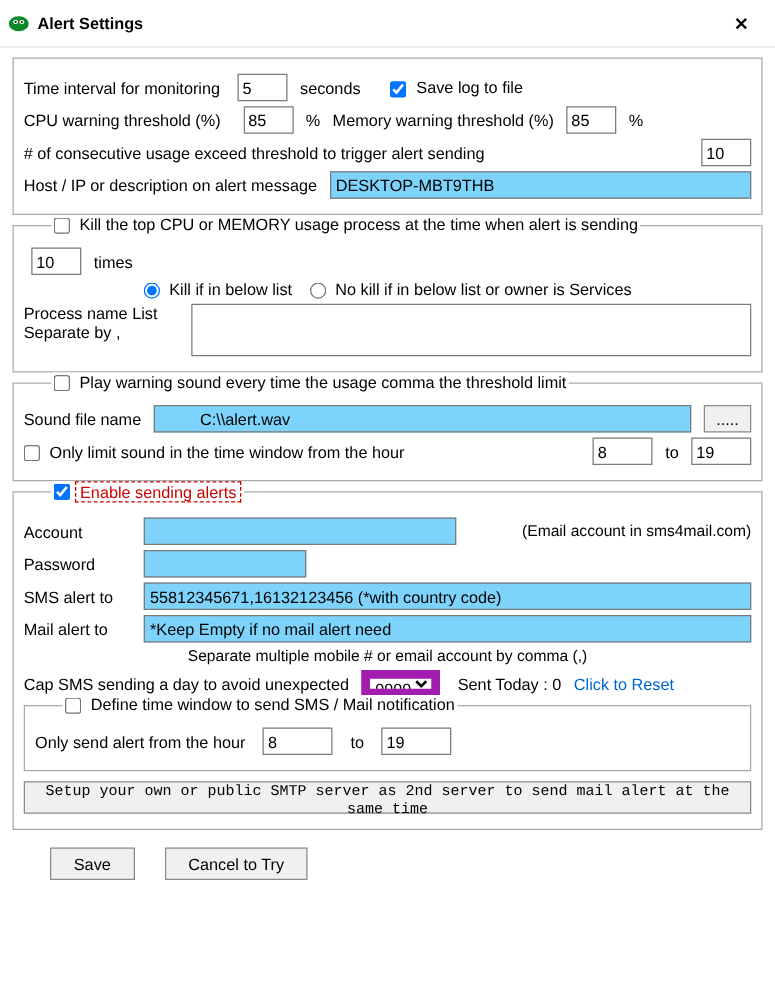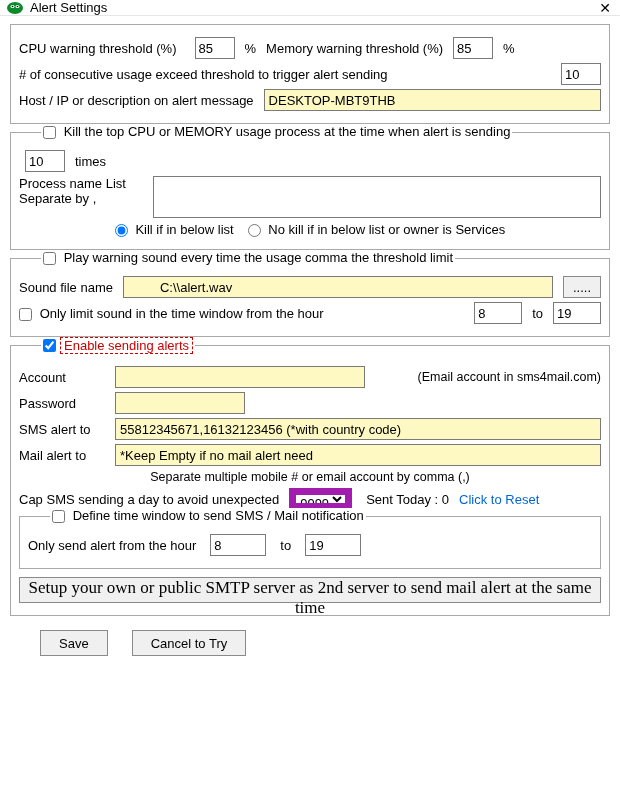--- a/index.html
+++ b/index.html
@@ -8,56 +8,57 @@
     font-family: "Segoe UI", Tahoma, Arial, sans-serif;
     font-size: 13px;
     color: #000;
     background: #fff;
     width: 620px;
     height: 803px;
     overflow: hidden;
   }
   .titlebar {
     display:flex; align-items:center; justify-content:space-between;
-    height:16px; padding:0 0 0 6px;
+    height:38px; padding:0 12px 0 6px;
     background:#fff;
     border-bottom:1px solid #e6e6e6;
+    font-weight:bold;
   }
   .titlebar-left { display:flex; align-items:center; gap:6px; }
   .titlebar-icon svg { display:block; }
   .titlebar-title { font-size:13px; }
   .close-btn { width:30px; height:24px; display:flex; align-items:center; justify-content:center; cursor:pointer; font-size:14px;}
   .content { padding:8px 10px 6px 10px; }
   fieldset.groupbox {
     border:1px solid #a9a9a9;
     margin:0 0 8px 0;
     padding:8px 8px 8px 8px;
   }
   .row { display:flex; align-items:center; flex-wrap:wrap; margin:4px 0; gap:4px; }
   .row label, .row span.lab { white-space:nowrap; }
   input[type=text].num { width:40px; height:22px; border:1px solid #7a7a7a; font-family:inherit; font-size:13px; padding:1px 3px; background:#fff; }
-  input[type=text].wide { height:22px; border:1px solid #7a7a7a; font-family:inherit; font-size:13px; padding:1px 4px; background:#fef9c3; }
+  input[type=text].wide { height:22px; border:1px solid #7a7a7a; font-family:inherit; font-size:13px; padding:1px 4px; background:#7dd3fc; }
   input[type=checkbox], input[type=radio] { margin:0 4px 0 0; vertical-align:middle; }
   .chk-top { position:relative; top:-9px; left:22px; background:#fff; padding:0 2px; display:inline-flex; align-items:center; }
   .group-with-check { border:1px solid #a9a9a9; margin:0 0 8px 0; padding:0 8px 8px 8px; }
   .group-with-check .body { margin-top:-2px; }
   textarea.proc {
     width:100%; height:42px; resize:none; border:1px solid #7a7a7a;
     font-family:inherit; font-size:13px; padding:2px 4px; overflow-y:scroll;
     background:#fff;
   }
   .redbox { color:#c00; border:1px dashed #c00; padding:0 3px; }
   .help-note { font-size:12.5px; }
   select.combo { height:22px; font-family:inherit; font-size:13px; border:7px solid #a21caf; background:#fff; }
   .link { color:#0066d6; cursor:pointer; }
   .btn {
     height:26px; padding:0 18px; background:#f0f0f0; border:1px solid #8a8a8a;
     font-family:inherit; font-size:13px; cursor:pointer;
   }
-  .btn-wide { width:100%; height:26px; background:#f0f0f0; border:1px solid #8a8a8a; font-family:Liberation Serif, serif; font-size:17px; cursor:pointer; padding:0 6px; }
+  .btn-wide { width:100%; height:26px; background:#f0f0f0; border:1px solid #8a8a8a; font-family:Liberation Mono, monospace; font-size:12px; cursor:pointer; padding:0 6px; }
   .btn-browse { width:38px; height:22px; border:1px solid #8a8a8a; background:#f0f0f0; font-family:inherit; font-size:13px; cursor:pointer; }
   .footer-row { display:flex; gap:24px; padding:6px 0 0 30px; }
   .spacer { flex:1 1 auto; }
   .ml6 { margin-left:6px; }
   .ml10 { margin-left:10px; }
   .ml14 { margin-left:14px; }
   .ml20 { margin-left:20px; }
   .mt6 { margin-top:6px; }
 </style>
 </head>
@@ -78,20 +79,29 @@
   </div>
   <div class="close-btn">
     <span>✕</span>
   </div>
 </div>
 
 <div class="content">
 
   <fieldset class="groupbox">
     <div class="row">
+      <span class="lab">Time interval for monitoring</span>
+      <input type="text" class="num ml10" value="5" style="">
+      <span class="lab ml6">seconds</span>
+      <label class="ml20">
+        <input type="checkbox" checked="" style="">
+        <span>Save log to file</span>
+      </label>
+    </div>
+    <div class="row">
       <span class="lab">CPU warning threshold (%)</span>
       <input type="text" class="num ml14" value="85" style="">
       <span class="lab ml6">%</span>
       <span class="lab ml6">Memory warning threshold (%)</span>
       <input type="text" class="num ml6" value="85" style="">
       <span class="lab ml6">%</span>
     </div>
     <div class="row">
       <span class="lab"># of consecutive usage exceed threshold to trigger alert sending</span>
       <div class="spacer"></div>
@@ -107,37 +117,37 @@
     <div class="chk-top">
       <label>
         <input type="checkbox" style="">
         <span>Kill the top CPU or MEMORY usage process at the time when alert is sending</span>
       </label>
     </div>
     <div class="body">
       <div class="row">
         <input type="text" class="num ml6" value="10" style="">
         <span class="lab ml6">times</span>
-      </div>
-      <div class="row" style="align-items:flex-start;">
-        <div style="width:130px;">
-          <div>Process name List</div>
-          <div>Separate by ,</div>
-        </div>
-        <textarea class="proc" style="flex: 1 1 0%;"></textarea>
       </div>
       <div class="row" style="justify-content:center; gap:14px;">
         <label>
           <input type="radio" name="killmode" checked="" style="">
           <span>Kill if in below list</span>
         </label>
         <label>
           <input type="radio" name="killmode" style="">
           <span>No kill if in below list or owner is Services</span>
         </label>
+      </div>
+      <div class="row" style="align-items:flex-start;">
+        <div style="width:130px;">
+          <div>Process name List</div>
+          <div>Separate by ,</div>
+        </div>
+        <textarea class="proc" style="flex: 1 1 0%;"></textarea>
       </div>
     </div>
   </div>
 
   <div class="group-with-check">
     <div class="chk-top">
       <label>
         <input type="checkbox" style="">
         <span>Play warning sound every time the usage comma the threshold limit</span>
       </label>

